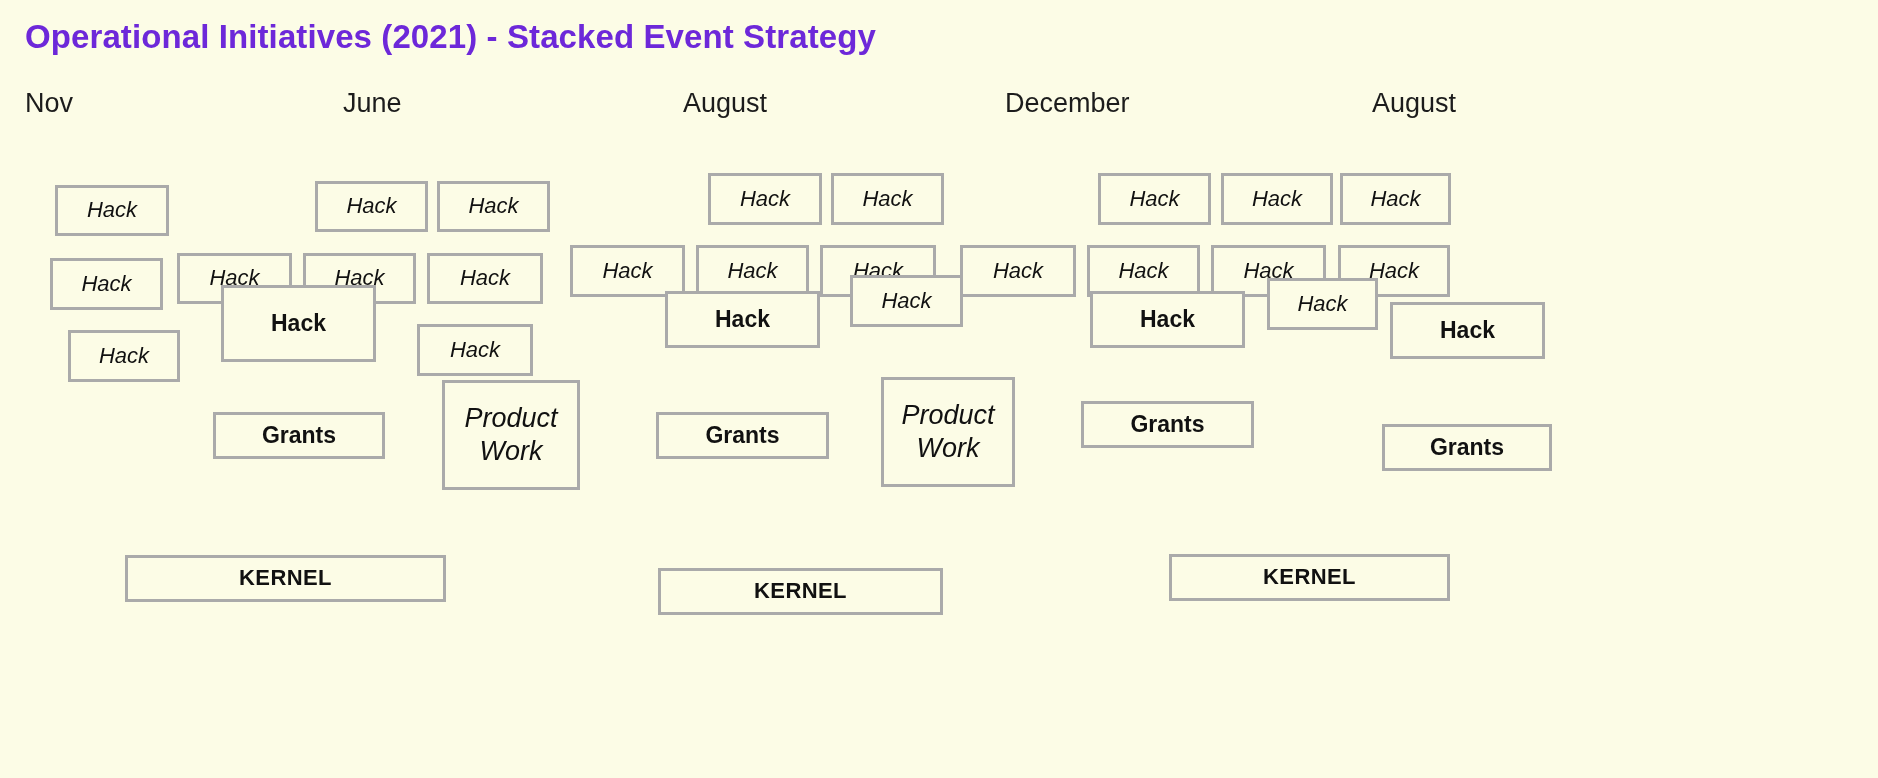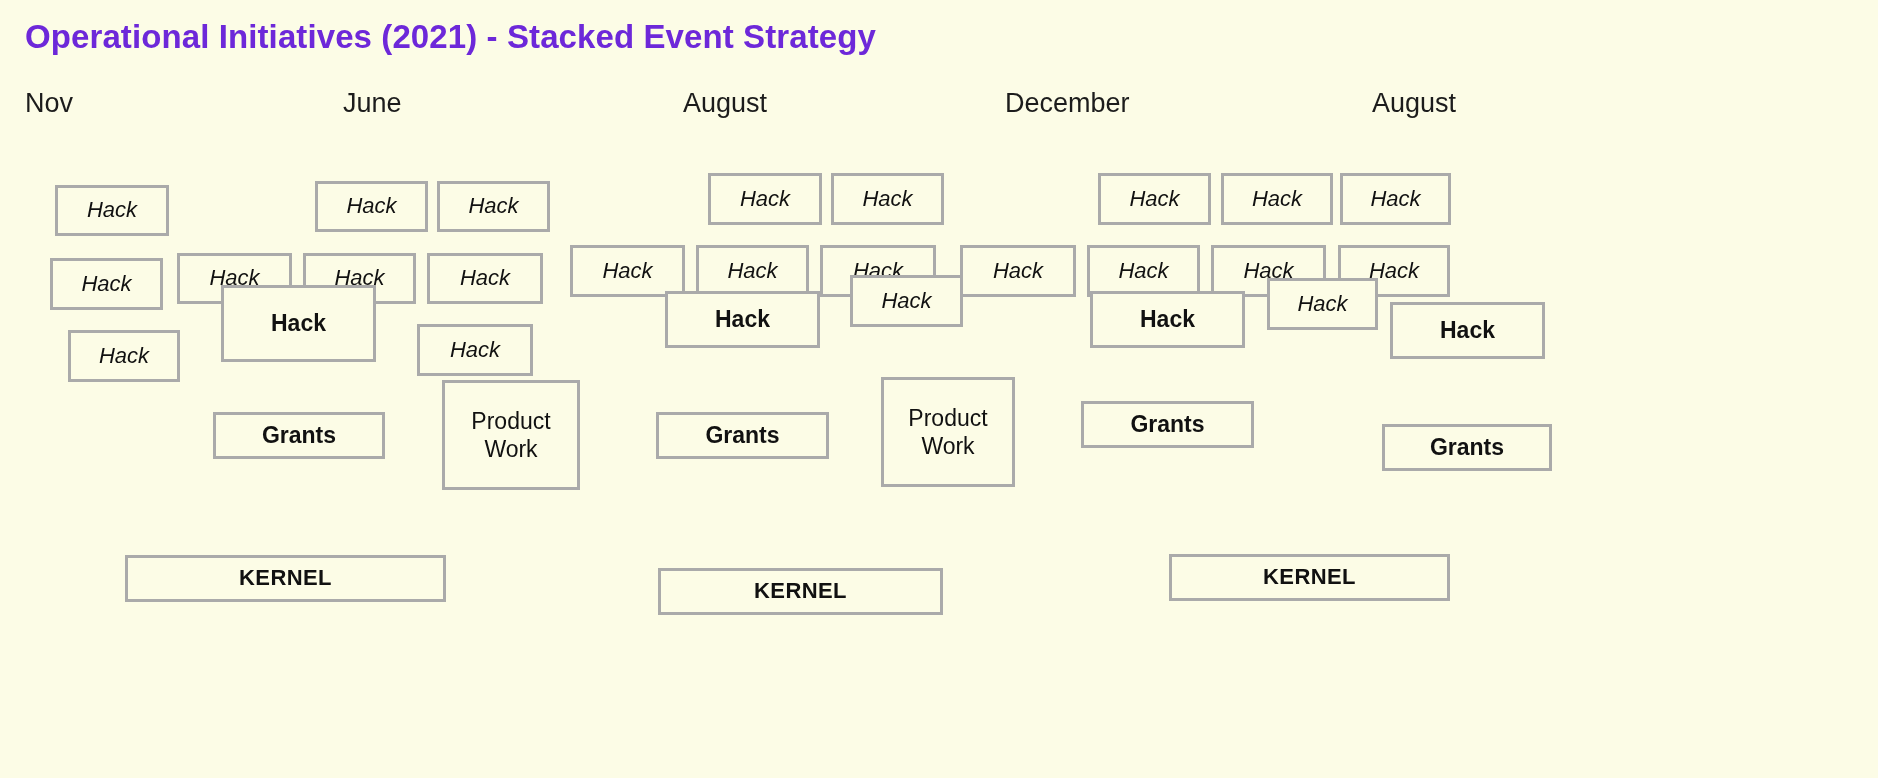--- a/index.html
+++ b/index.html
@@ -57,21 +57,22 @@
     font-size: 23px;
     font-weight: bold;
   }
   .evt-grants {
     font-style: normal;
     font-size: 23px;
     font-weight: bold;
     text-align: right;
   }
   .evt-product {
-    font-size: 23px;
+    font-style: italic;
+    font-size: 27px;
     font-weight: normal;
   }
   .evt-kernel {
     font-style: normal;
     font-size: 22px;
     font-weight: bold;
     letter-spacing: 0.4px;
   }
 </style>
 </head>

